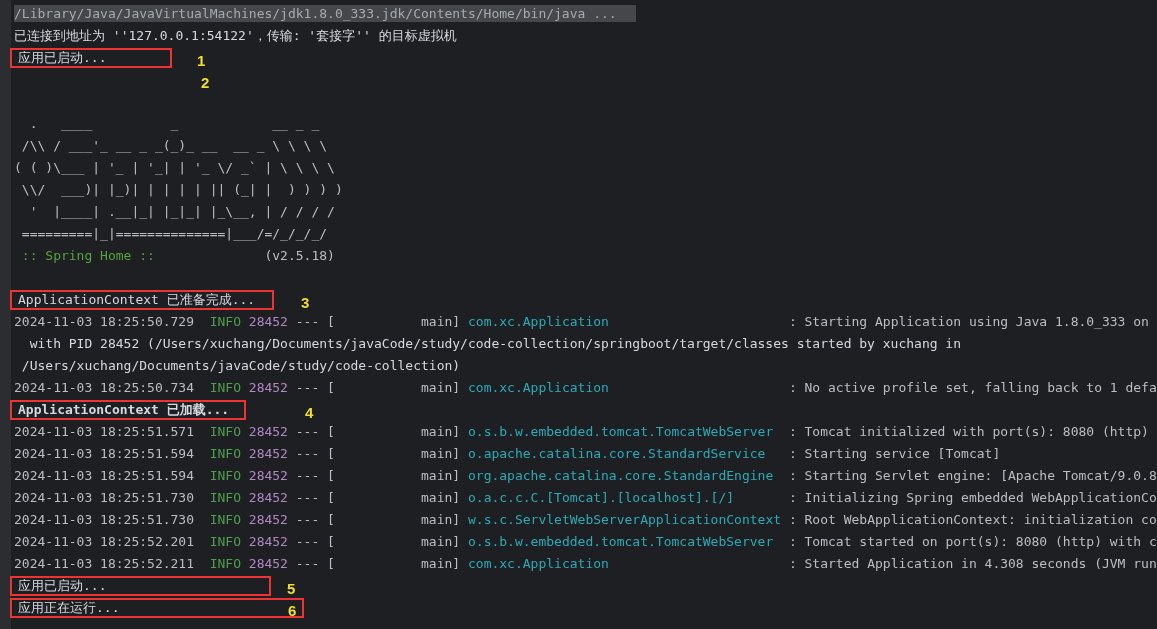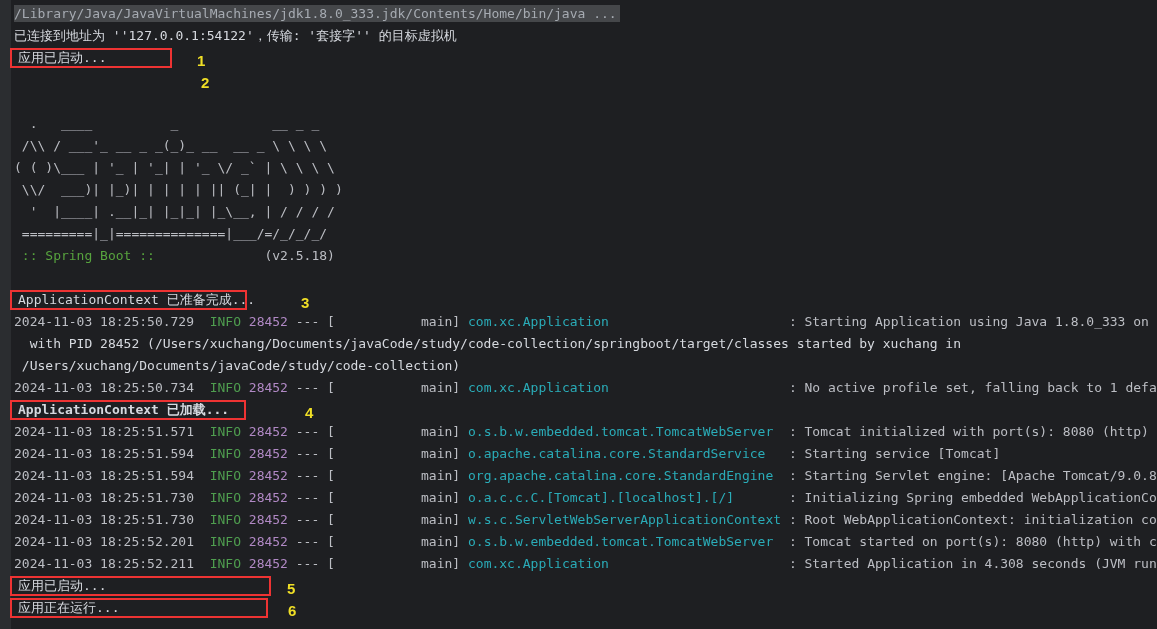--- a/index.html
+++ b/index.html
@@ -12,21 +12,21 @@
   body{
     background:var(--bg);
     font-family:"DejaVu Sans Mono","Liberation Mono",monospace;
     font-size:13px; color:var(--text);
   }
   .console{position:relative;width:1157px;height:629px;padding-top:3px}
   .gutter{position:absolute;left:0;top:0;width:11px;height:629px;background:var(--gutter)}
   .rows{position:relative}
   .row{display:block;height:22px;line-height:22px;white-space:pre;overflow:hidden;padding-left:14px}
   .row.rel{position:relative}
-  .cmdline{background:var(--cmdbg);color:var(--cmdtext);padding:1px 3px 1px 0}
+  .cmdline{background:var(--cmdbg);color:var(--cmdtext);padding:1px 19px 1px 0}
   .plain{color:var(--bright)}
   .banner span{color:var(--text)}
   .green{color:var(--springgreen)}
   .lvl{color:var(--green)}
   .pid{color:var(--purple)}
   .ts,.sep,.thread,.pad,.msg{color:var(--text)}
   .lg{color:var(--teal)}
   .lg.link{text-decoration-style:dotted;text-underline-offset:3px;cursor:pointer}
   .redbox{
     display:inline-flex;align-items:center;height:20px;margin-left:-4px;margin-top:1px;
@@ -48,31 +48,31 @@
       <div class="row"><span class="plain">已连接到地址为 ''127.0.0.1:54122'，传输: '套接字'' 的目标虚拟机</span></div>
       <div class="row rel"><span class="redbox" style="width: 162px;"><span class="cjk">应用已启动...</span></span><span class="num" style="left: 197px;">1</span></div>
       <div class="row rel"><span class="redbox" style="width: 162px; margin-top: 47px;"><span class="cjk">环境已准备好...</span></span><span class="num" style="left: 201px;">2</span></div>
       <div class="row"></div>
       <div class="row banner"><span>  .   ____          _            __ _ _</span></div>
       <div class="row banner"><span> /\\ / ___'_ __ _ _(_)_ __  __ _ \ \ \ \</span></div>
       <div class="row banner"><span>( ( )\___ | '_ | '_| | '_ \/ _` | \ \ \ \</span></div>
       <div class="row banner"><span> \\/  ___)| |_)| | | | | || (_| |  ) ) ) )</span></div>
       <div class="row banner"><span>  '  |____| .__|_| |_|_| |_\__, | / / / /</span></div>
       <div class="row banner"><span> =========|_|==============|___/=/_/_/_/</span></div>
-      <div class="row"><span class="green"> :: Spring Boot ::</span><span>              </span><span>(v2.5.18)</span></div>
+      <div class="row"><span class="green"> :: Spring Home ::</span><span>              </span><span>(v2.5.18)</span></div>
       <div class="row"></div>
-      <div class="row rel"><span class="redbox" style="width: 237px;"><span class="cjk">ApplicationContext 已准备完成...</span></span><span class="num" style="left: 301px;">3</span></div>
+      <div class="row rel"><span class="redbox" style="width: 264px;"><span class="cjk">ApplicationContext 已准备完成...</span></span><span class="num" style="left: 301px;">3</span></div>
       <div class="row"><span class="ts">2024-11-03 18:25:50.729</span><span class="lvl">  INFO</span><span class="pid"> 28452</span><span class="sep"> --- [</span><span class="thread">           main] </span><span class="lg">com.xc.</span><span class="lg link">Application</span><span class="lg"></span><span class="pad">                       : </span><span class="msg">Starting Application using Java 1.8.0_333 on </span></div>
       <div class="row"><span class="plain">  with PID 28452 (/Users/xuchang/Documents/javaCode/study/code-collection/springboot/target/classes started by xuchang in</span></div>
       <div class="row"><span class="plain"> /Users/xuchang/Documents/javaCode/study/code-collection)</span></div>
       <div class="row"><span class="ts">2024-11-03 18:25:50.734</span><span class="lvl">  INFO</span><span class="pid"> 28452</span><span class="sep"> --- [</span><span class="thread">           main] </span><span class="lg">com.xc.</span><span class="lg link">Application</span><span class="lg"></span><span class="pad">                       : </span><span class="msg">No active profile set, falling back to 1 defa</span></div>
       <div class="row rel"><span class="redbox" style="width: 236px; font-weight: bold;"><span class="cjk">ApplicationContext 已加载...</span></span><span class="num" style="left: 305px;">4</span></div>
       <div class="row"><span class="ts">2024-11-03 18:25:51.571</span><span class="lvl">  INFO</span><span class="pid"> 28452</span><span class="sep"> --- [</span><span class="thread">           main] </span><span class="lg">o.s.b.w.embedded.tomcat.</span><span class="lg link">TomcatWebServer</span><span class="lg"></span><span class="pad">  : </span><span class="msg">Tomcat initialized with port(s): 8080 (http)</span></div>
       <div class="row"><span class="ts">2024-11-03 18:25:51.594</span><span class="lvl">  INFO</span><span class="pid"> 28452</span><span class="sep"> --- [</span><span class="thread">           main] </span><span class="lg">o.apache.catalina.core.</span><span class="lg link">StandardService</span><span class="lg"></span><span class="pad">   : </span><span class="msg">Starting service [Tomcat]</span></div>
       <div class="row"><span class="ts">2024-11-03 18:25:51.594</span><span class="lvl">  INFO</span><span class="pid"> 28452</span><span class="sep"> --- [</span><span class="thread">           main] </span><span class="lg">org.apache.catalina.core.</span><span class="lg link">StandardEngine</span><span class="lg"></span><span class="pad">  : </span><span class="msg">Starting Servlet engine: [Apache Tomcat/9.0.8</span></div>
       <div class="row"><span class="ts">2024-11-03 18:25:51.730</span><span class="lvl">  INFO</span><span class="pid"> 28452</span><span class="sep"> --- [</span><span class="thread">           main] </span><span class="lg">o.a.c.c.</span><span class="lg link">C</span><span class="lg">.[Tomcat].[localhost].[/]</span><span class="pad">       : </span><span class="msg">Initializing Spring embedded WebApplicationCo</span></div>
       <div class="row"><span class="ts">2024-11-03 18:25:51.730</span><span class="lvl">  INFO</span><span class="pid"> 28452</span><span class="sep"> --- [</span><span class="thread">           main] </span><span class="lg">w.s.c.</span><span class="lg link">ServletWebServerApplicationContext</span><span class="lg"></span><span class="pad"> : </span><span class="msg">Root WebApplicationContext: initialization co</span></div>
       <div class="row"><span class="ts">2024-11-03 18:25:52.201</span><span class="lvl">  INFO</span><span class="pid"> 28452</span><span class="sep"> --- [</span><span class="thread">           main] </span><span class="lg">o.s.b.w.embedded.tomcat.</span><span class="lg link">TomcatWebServer</span><span class="lg"></span><span class="pad">  : </span><span class="msg">Tomcat started on port(s): 8080 (http) with c</span></div>
       <div class="row"><span class="ts">2024-11-03 18:25:52.211</span><span class="lvl">  INFO</span><span class="pid"> 28452</span><span class="sep"> --- [</span><span class="thread">           main] </span><span class="lg">com.xc.</span><span class="lg link">Application</span><span class="lg"></span><span class="pad">                       : </span><span class="msg">Started Application in 4.308 seconds (JVM run</span></div>
       <div class="row rel"><span class="redbox" style="width: 261px; text-align: right;"><span class="cjk">应用已启动...</span></span><span class="num" style="left: 287px;">5</span></div>
-      <div class="row rel"><span class="redbox" style="width: 258px;"><span class="cjk">应用正在运行...</span></span><span class="num" style="left: 288px;">6</span></div>
+      <div class="row rel"><span class="redbox" style="width: 294px;"><span class="cjk">应用正在运行...</span></span><span class="num" style="left: 288px;">6</span></div>
     </div>
 </div>
 
 </body></html>

